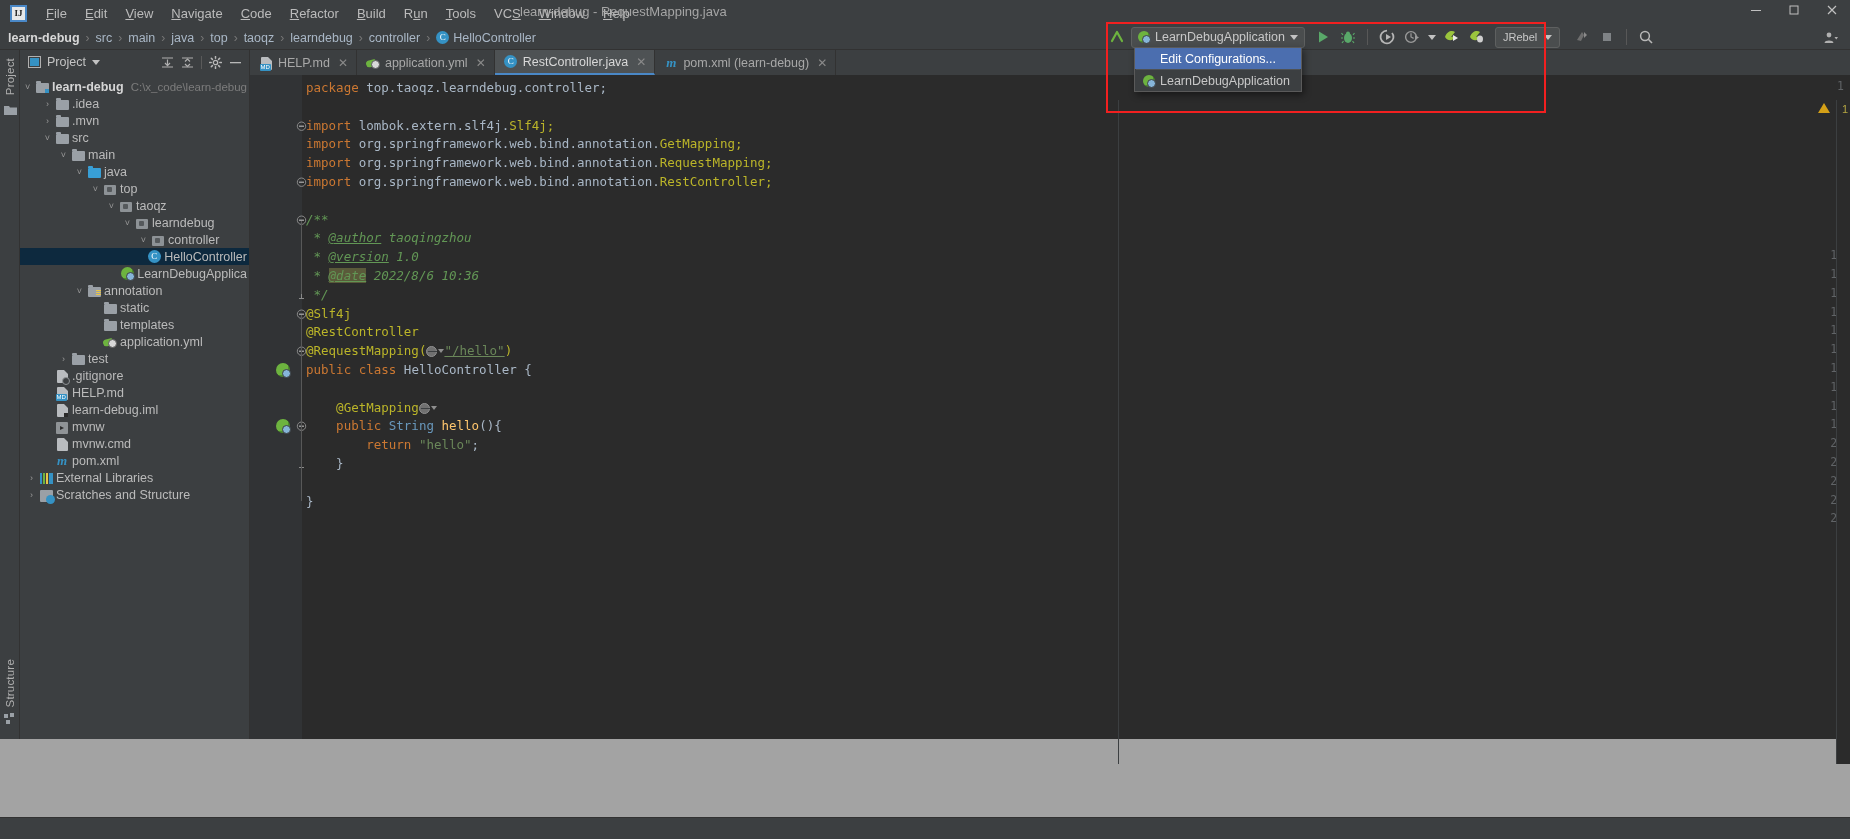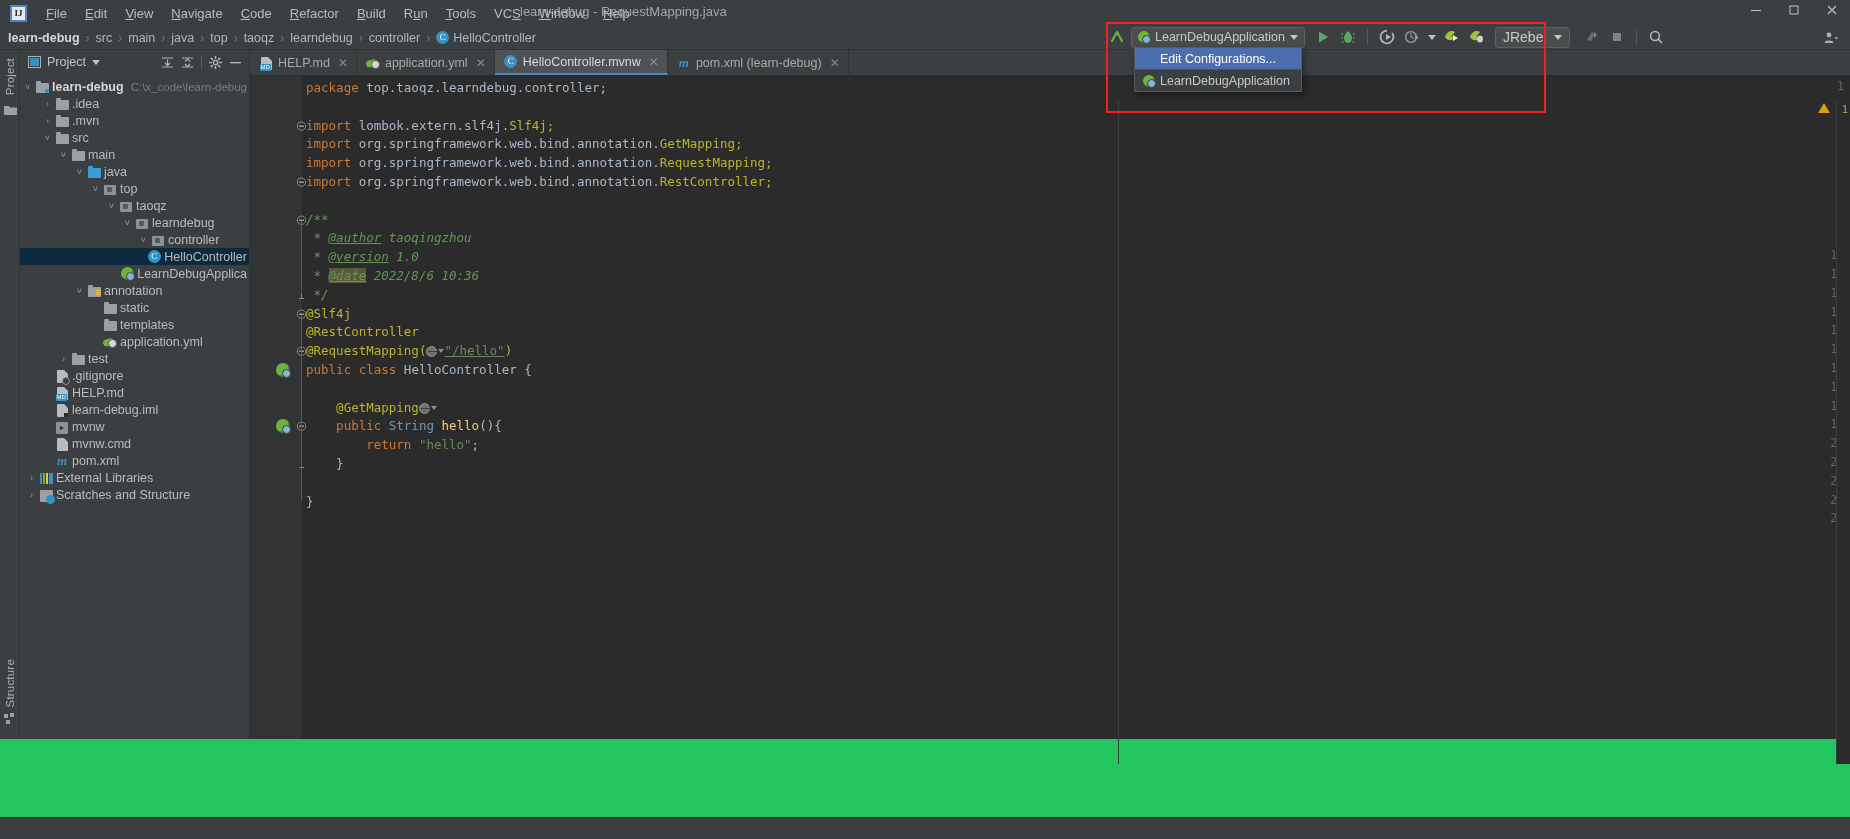--- a/index.html
+++ b/index.html
@@ -3,21 +3,21 @@
 <meta charset="utf-8">
 <style>
   * { box-sizing: border-box; margin: 0; padding: 0; }
   html, body {
     width: 1850px; height: 839px;
     background: #3c3f41;
     font-family: "Liberation Sans", sans-serif;
     overflow: hidden;
     -webkit-font-smoothing: antialiased;
   }
-  .app { position: relative; width: 1850px; height: 839px; background: #22c55e; }
+  .app { position: relative; width: 1850px; height: 839px; background: #a3a3a3; }
 
   
   .menubar {
     position: absolute; left: 0; top: 0; width: 1850px; height: 26px;
     background: #3c3f41; display: flex; align-items: center;
   }
   .ij-logo {
     width: 17px; height: 17px; margin-left: 10px; margin-right: 10px;
     border: 2px solid #4a88c7; background: #e8e8e8; color: #222;
     font-size: 9px; font-weight: bold; line-height: 13px; text-align: center;
@@ -60,21 +60,21 @@
   .tb-sep { width:1px; height:16px; background:#585858; margin:0 5px; }
   .run-combo {
     height: 21px; min-width: 150px; border: 1px solid #5e6060; border-radius: 3px;
     background: #4a4d4e; display: flex; align-items: center; padding: 0 6px; gap: 5px;
   }
   .run-combo-label { font-size: 12.5px; color: #c8c8c8; white-space: nowrap; }
   .jrebel-combo {
     height: 21px; border: 1px solid #5e6060; border-radius: 3px;
     background: #4a4d4e; display:flex; align-items:center; padding:0 7px; gap:7px;
   }
-  .jrebel-combo span { font-size:14px; color:#c8c8c8; }
+  .jrebel-combo span { font-size:11px; color:#c8c8c8; }
   .caret-d { width:0;height:0;border-left:4px solid transparent;border-right:4px solid transparent;border-top:5px solid #c2c2c2; }
 
   
   .red-box {
     position: absolute; left: 1106px; top: 22px; width: 440px; height: 91px;
     border: 2px solid #f22020; pointer-events: none; z-index: 40;
   }
 
   
   .run-dropdown {
@@ -695,21 +695,21 @@
           <span class="ico" style="display:inline-flex;align-items:center;justify-content:center;">
             <span class="yml-ico"></span>
           </span>
           <span>application.yml</span>
           <span class="x">✕</span>
         </div>
         <div class="tab active">
           <span class="ico" style="display:inline-flex;align-items:center;justify-content:center;">
             <span class="c-ico">C</span>
           </span>
-          <span>HelloController.mvnw</span>
+          <span>RestController.java</span>
           <span class="x">✕</span>
         </div>
         <div class="tab">
           <span class="ico" style="display:inline-flex;align-items:center;justify-content:center;">
             <span class="m-ico">m</span>
           </span>
           <span>pom.xml (learn-debug)</span>
           <span class="x">✕</span>
         </div>
         <div class="tabs-rest"></div>

